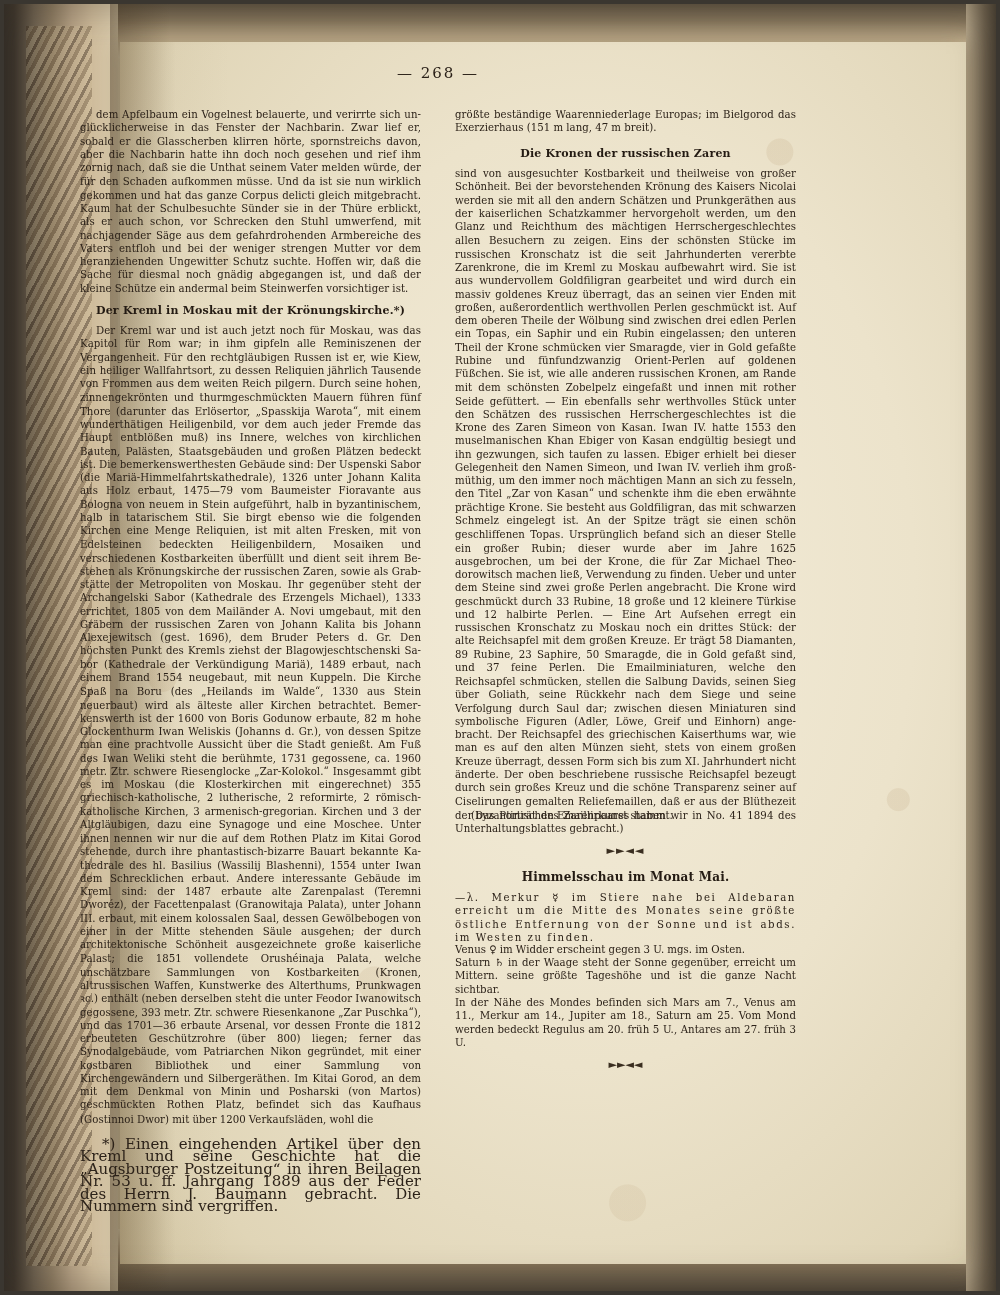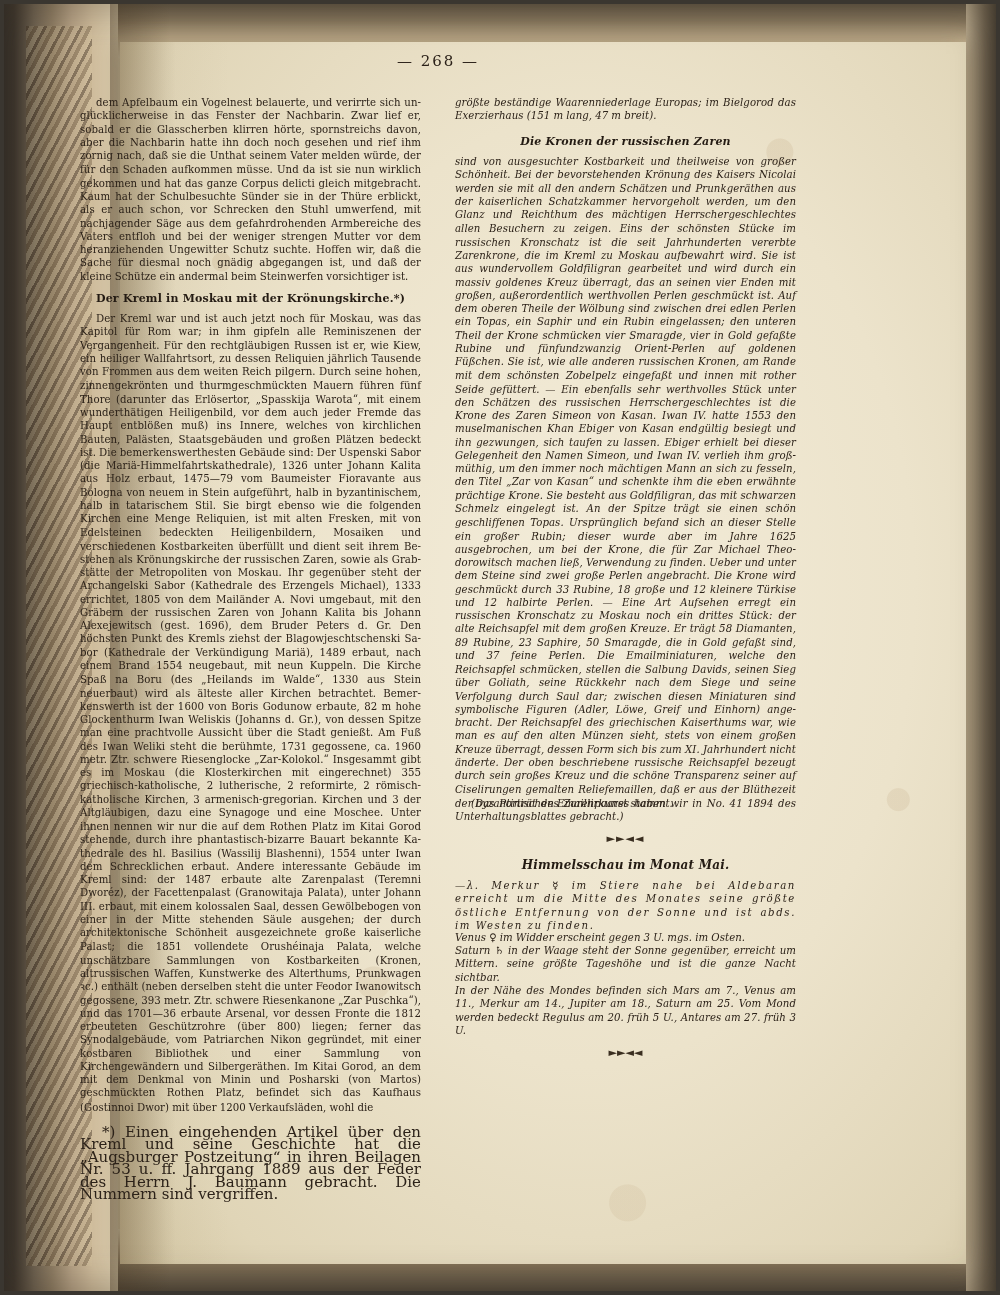--- a/index.html
+++ b/index.html
@@ -105,21 +105,21 @@
       radial-gradient(circle at 78% 9%, rgba(150,110,60,0.10) 0 13px, transparent 14px),
       radial-gradient(circle at 30% 77%, rgba(150,110,60,0.09) 0 16px, transparent 17px),
       radial-gradient(circle at 92% 62%, rgba(150,110,60,0.10) 0 11px, transparent 12px),
       radial-gradient(circle at 60% 95%, rgba(150,110,60,0.08) 0 18px, transparent 19px),
       radial-gradient(circle at 5% 52%, rgba(150,110,60,0.10) 0 14px, transparent 15px);
     pointer-events: none;
   }
 
   .content {
     position: absolute;
-    left: 80px; top: 52px;
+    left: 80px; top: 64px;
     width: 716px;
     z-index: 12;
     color: #2b2117;
   }
 
   .folio {
     text-align: center;
     font-size: 15px;
     letter-spacing: 2px;
     margin-bottom: 26px;
@@ -189,21 +189,21 @@
   }
   p.fn {
     margin: 0;
     font-size: 15px;
     line-height: 12.4px;
     text-align: justify;
     text-indent: 22px;
     color: #2c2219;
   }
 
-  .col-right { position: relative; font-style: italic; }
+  .col-right { position: relative; }
   .bottom-orn {
     text-align: center;
     margin-top: 10px;
     font-size: 11px;
     color: #3a2e20;
   }
 
   
   .gutter-curve {
     position: absolute;

